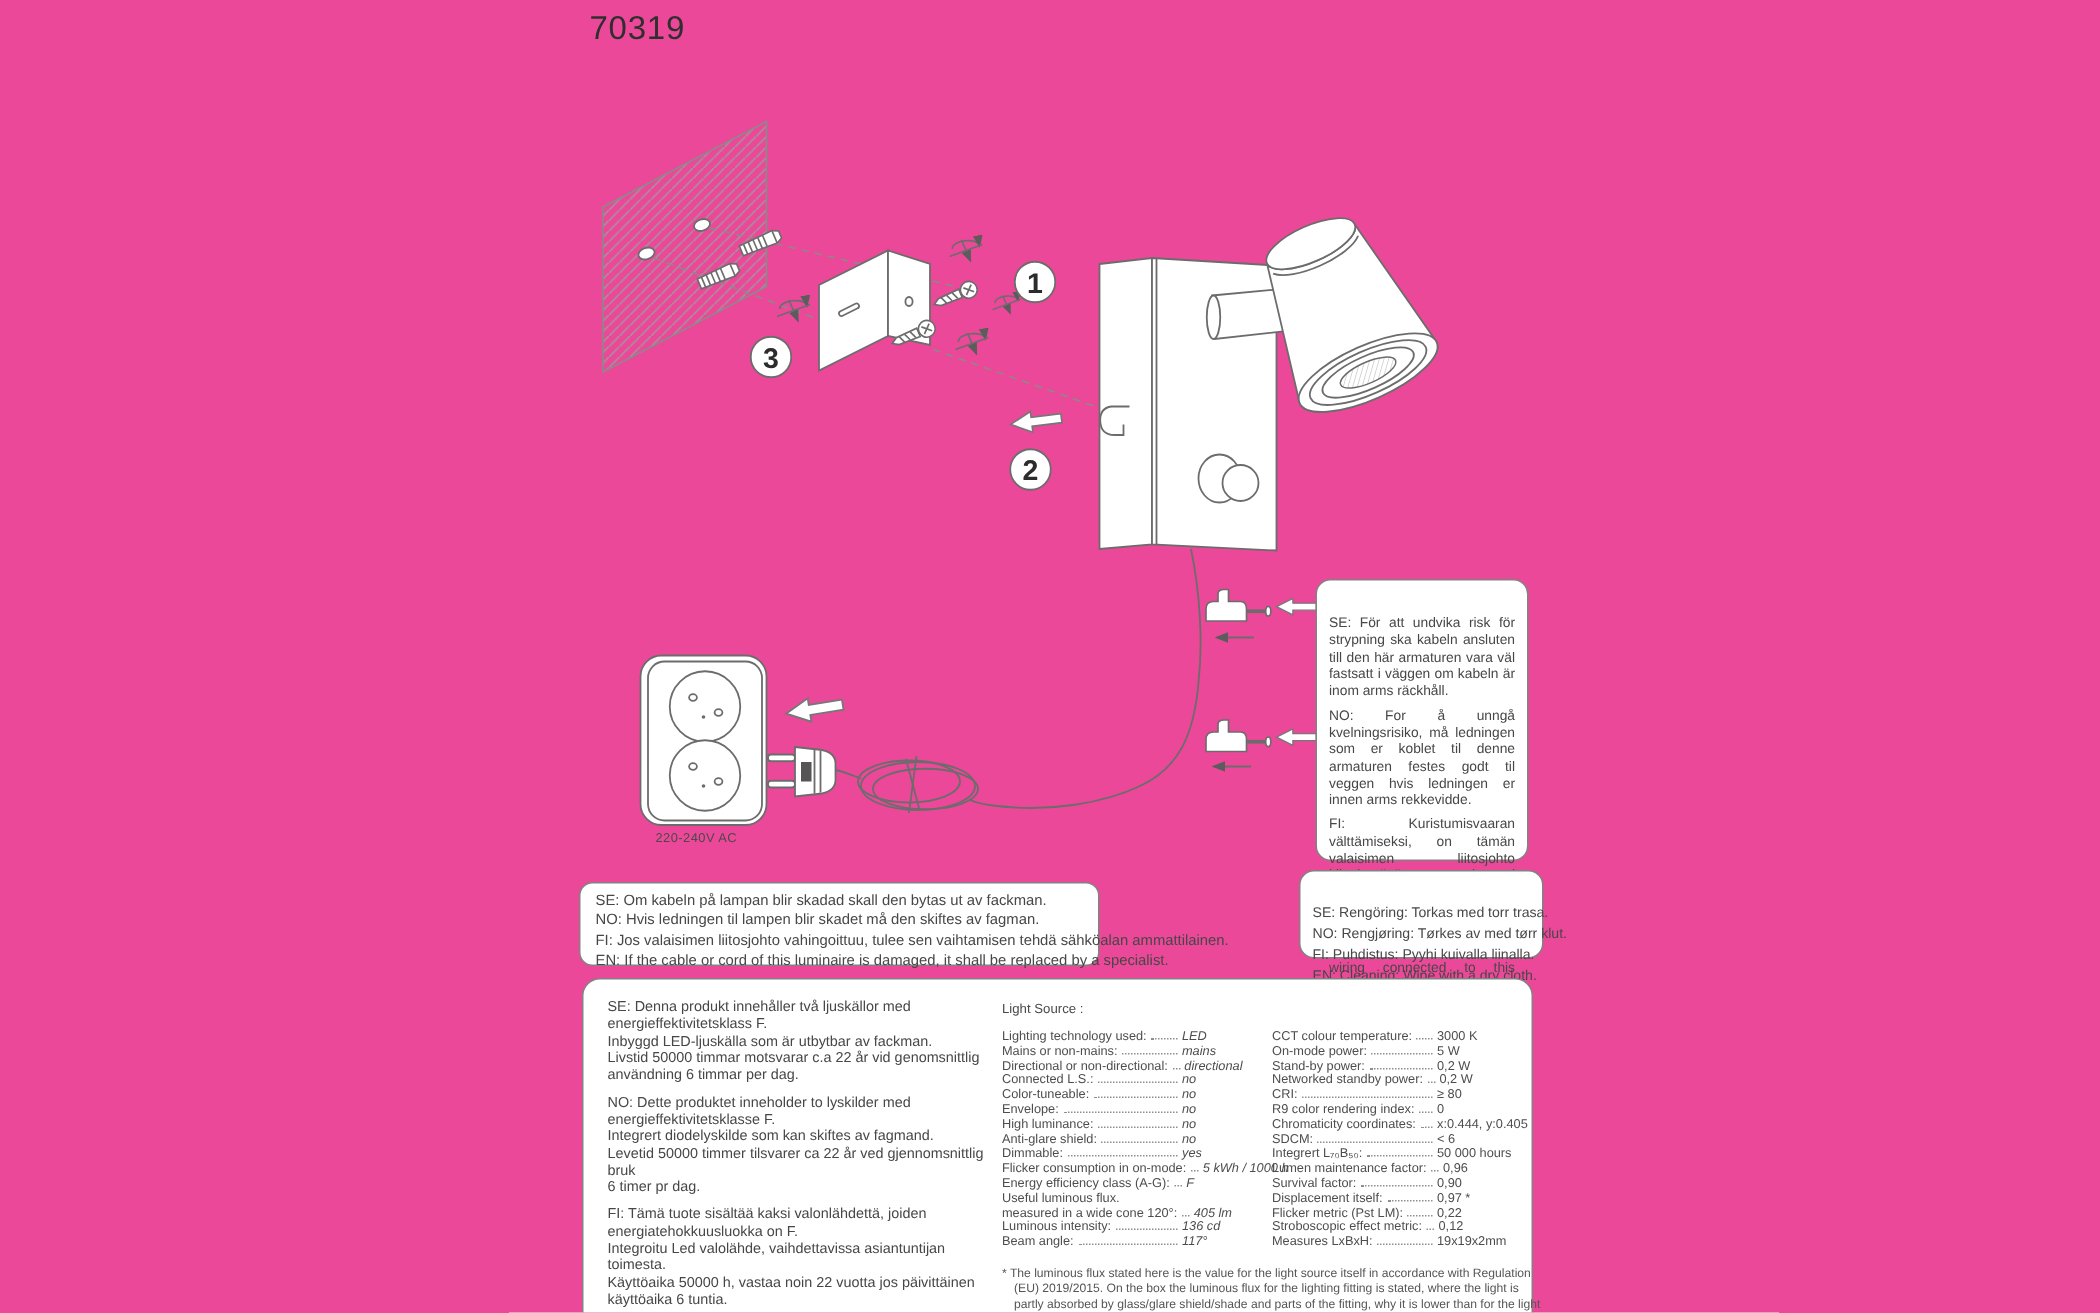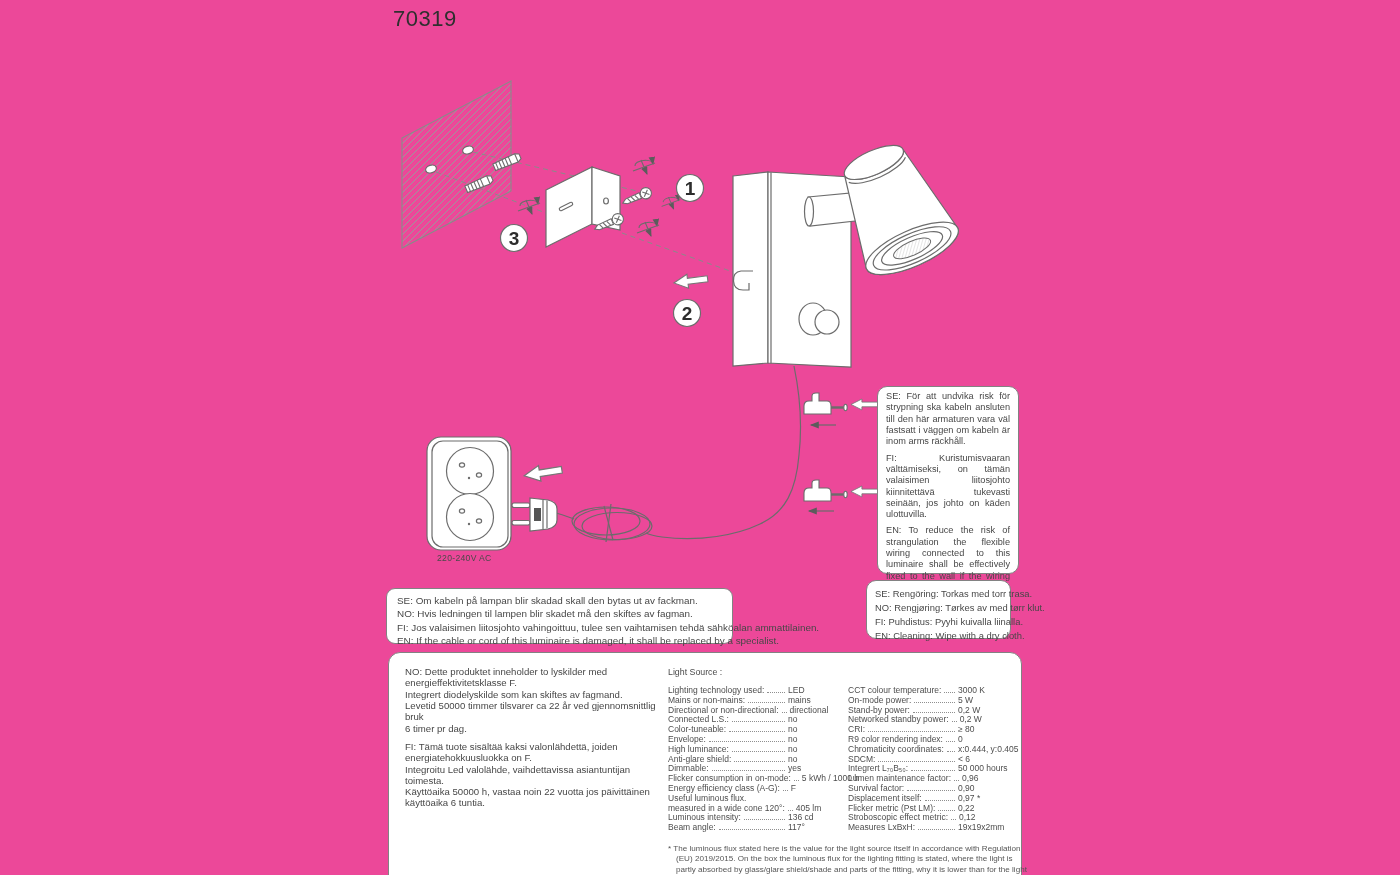--- a/index.html
+++ b/index.html
@@ -11,37 +11,37 @@
   #logo{left:755px;top:0;width:266px;height:80px;text-align:center;}
   #brand-name{position:absolute;left:0;top:-14px;width:100%;font-size:50px;font-weight:bold;
       letter-spacing:3px;color:#191919;transform:scaleX(1.28);transform-origin:50% 0;line-height:1;}
   #brand-star{position:absolute;left:22px;top:-4px;color:#ffffff;font-size:15px;line-height:1;transform:scaleX(1.2);}
   #brand-sub{position:absolute;left:0;top:26px;width:100%;font-size:40px;font-weight:normal;
       letter-spacing:3px;color:#2b2b2b;transform:scaleX(1.1);transform-origin:50% 0;line-height:1;}
   #brand-tagline{position:absolute;left:0;top:64px;width:100%;font-size:12.6px;font-weight:bold;
       color:#2b2b2b;letter-spacing:.2px;white-space:nowrap;}
   
   .rbox{position:absolute;border:1.2px solid #828282;border-radius:10px;background:#fff;box-sizing:border-box;}
-  #strangle-box{left:877px;top:386px;width:142px;height:188px;padding:4px 8px 4px 8px;}
+  #strangle-box{left:877px;top:386px;width:142px;height:188px;padding:23px 8px 4px 8px;}
   #strangle-box p{margin:0 0 5px 0;font-size:9.2px;line-height:1.23;text-align:justify;color:#474747;}
-  #clean-box{left:866px;top:580px;width:145px;height:59px;padding:6px 8px;}
+  #clean-box{left:866px;top:580px;width:163px;height:59px;padding:20px 8px;}
   #clean-box div{font-size:9.4px;line-height:1.5;color:#474747;white-space:nowrap;}
   #cable-box{left:386px;top:588px;width:347px;height:56px;padding:5px 10px;border-radius:9px;}
   #cable-box div{font-size:9.9px;line-height:1.34;color:#474747;white-space:nowrap;}
   #spec-box{left:388px;top:652px;width:634px;height:260px;border-radius:12px;}
   .info-p{white-space:pre-line;margin:0 0 7px 0;font-size:9.6px;line-height:1.18;color:#474747;}
   #info-col{position:absolute;left:16px;top:13px;width:260px;}
   #ls-title{position:absolute;left:279px;top:14px;font-size:8.8px;color:#4a4a4a;}
   #left-specs{position:absolute;left:279px;top:32px;width:177px;}
   #right-specs{position:absolute;left:459px;top:32px;width:173px;}
   .spec-row{display:flex;align-items:baseline;height:9.8px;font-size:8.5px;color:#4d4d4d;}
   .spec-label{white-space:nowrap;}
   .spec-leader{flex:1;border-bottom:1px dotted #8f8f8f;margin:0 3px 2px 3px;min-width:5px;}
   .spec-value{white-space:nowrap;}
-  #left-specs .spec-value{width:57px;}
+  #left-specs .spec-value{width:57px;font-style:italic;}
   #right-specs .spec-value{width:63px;}
   #footnote{position:absolute;left:279px;top:191px;width:352px;font-size:8.1px;line-height:1.28;
       color:#555;padding-left:8px;text-indent:-8px;}
   
   #diagram-svg{left:390px;top:75px;}
   .ln{stroke:#6c6c6c;stroke-width:1.2;fill:none;}
   .lnf{stroke:#6c6c6c;stroke-width:1.2;fill:#ffffff;}
   .dash{stroke:#8a8a8a;stroke-width:1;fill:none;stroke-dasharray:5 4;}
   .num{font-family:"Liberation Sans","DejaVu Sans",sans-serif;font-size:19px;font-weight:bold;fill:#2c2c2c;}
   .svgtxt{font-family:"Liberation Sans","DejaVu Sans",sans-serif;font-size:8.6px;fill:#4a4a4a;letter-spacing:.3px;}
@@ -207,40 +207,46 @@
     <g>
       <use href="#cclipdef" transform="translate(803,485)"></use>
       <line x1="834" y1="511" x2="809" y2="511" class="ln" marker-end="url(#mArrow)"></line>
     </g>
     <use href="#outArrowL" transform="translate(851,399) scale(.78)"></use>
     <use href="#outArrowL" transform="translate(851,486) scale(.78)"></use>
   </svg>
 
   <div class="rbox" id="strangle-box">
     <p>SE: För att undvika risk för strypning ska kabeln ansluten till den här armaturen vara väl fastsatt i väggen om kabeln är inom arms räckhåll.</p>
+    <p>NO: For å unngå kvelningsrisiko, må ledningen som er koblet til denne armaturen festes godt til veggen hvis ledningen er innen arms rekkevidde.</p>
     <p>FI: Kuristumisvaaran välttämiseksi, on tämän valaisimen liitosjohto kiinnitettävä tukevasti seinään, jos johto on käden ulottuvilla.</p>
     <p>EN: To reduce the risk of strangulation the flexible wiring connected to this luminaire shall be effectively fixed to the wall if the wiring are within arm's reach.</p>
   </div>
 
   <div class="rbox" id="clean-box">
     <div>SE: Rengöring: Torkas med torr trasa.</div>
     <div>NO: Rengjøring: Tørkes av med tørr klut.</div>
     <div>FI: Puhdistus: Pyyhi kuivalla liinalla.</div>
     <div>EN: Cleaning: Wipe with a dry cloth.</div>
   </div>
 
   <div class="rbox" id="cable-box">
     <div>SE: Om kabeln på lampan blir skadad skall den bytas ut av fackman.</div>
     <div>NO: Hvis ledningen til lampen blir skadet må den skiftes av fagman.</div>
     <div>FI: Jos valaisimen liitosjohto vahingoittuu, tulee sen vaihtamisen tehdä sähköalan ammattilainen.</div>
     <div>EN: If the cable or cord of this luminaire is damaged, it shall be replaced by a specialist.</div>
   </div>
 
   <div class="rbox" id="spec-box">
     <div id="info-col">
+      <p class="info-p">SE: Denna produkt innehåller två ljuskällor med
+energieffektivitetsklass F.
+Inbyggd LED-ljuskälla som är utbytbar av fackman.
+Livstid 50000 timmar motsvarar c.a 22 år vid genomsnittlig
+användning 6 timmar per dag.</p>
       <p class="info-p">NO: Dette produktet inneholder to lyskilder med
 energieffektivitetsklasse F.
 Integrert diodelyskilde som kan skiftes av fagmand.
 Levetid 50000 timmer tilsvarer ca 22 år ved gjennomsnittlig bruk
 6 timer pr dag.</p>
       <p class="info-p">FI: Tämä tuote sisältää kaksi valonlähdettä, joiden
 energiatehokkuusluokka on F.
 Integroitu Led valolähde, vaihdettavissa asiantuntijan toimesta.
 Käyttöaika 50000 h, vastaa noin 22 vuotta jos päivittäinen
 käyttöaika 6 tuntia.</p>

